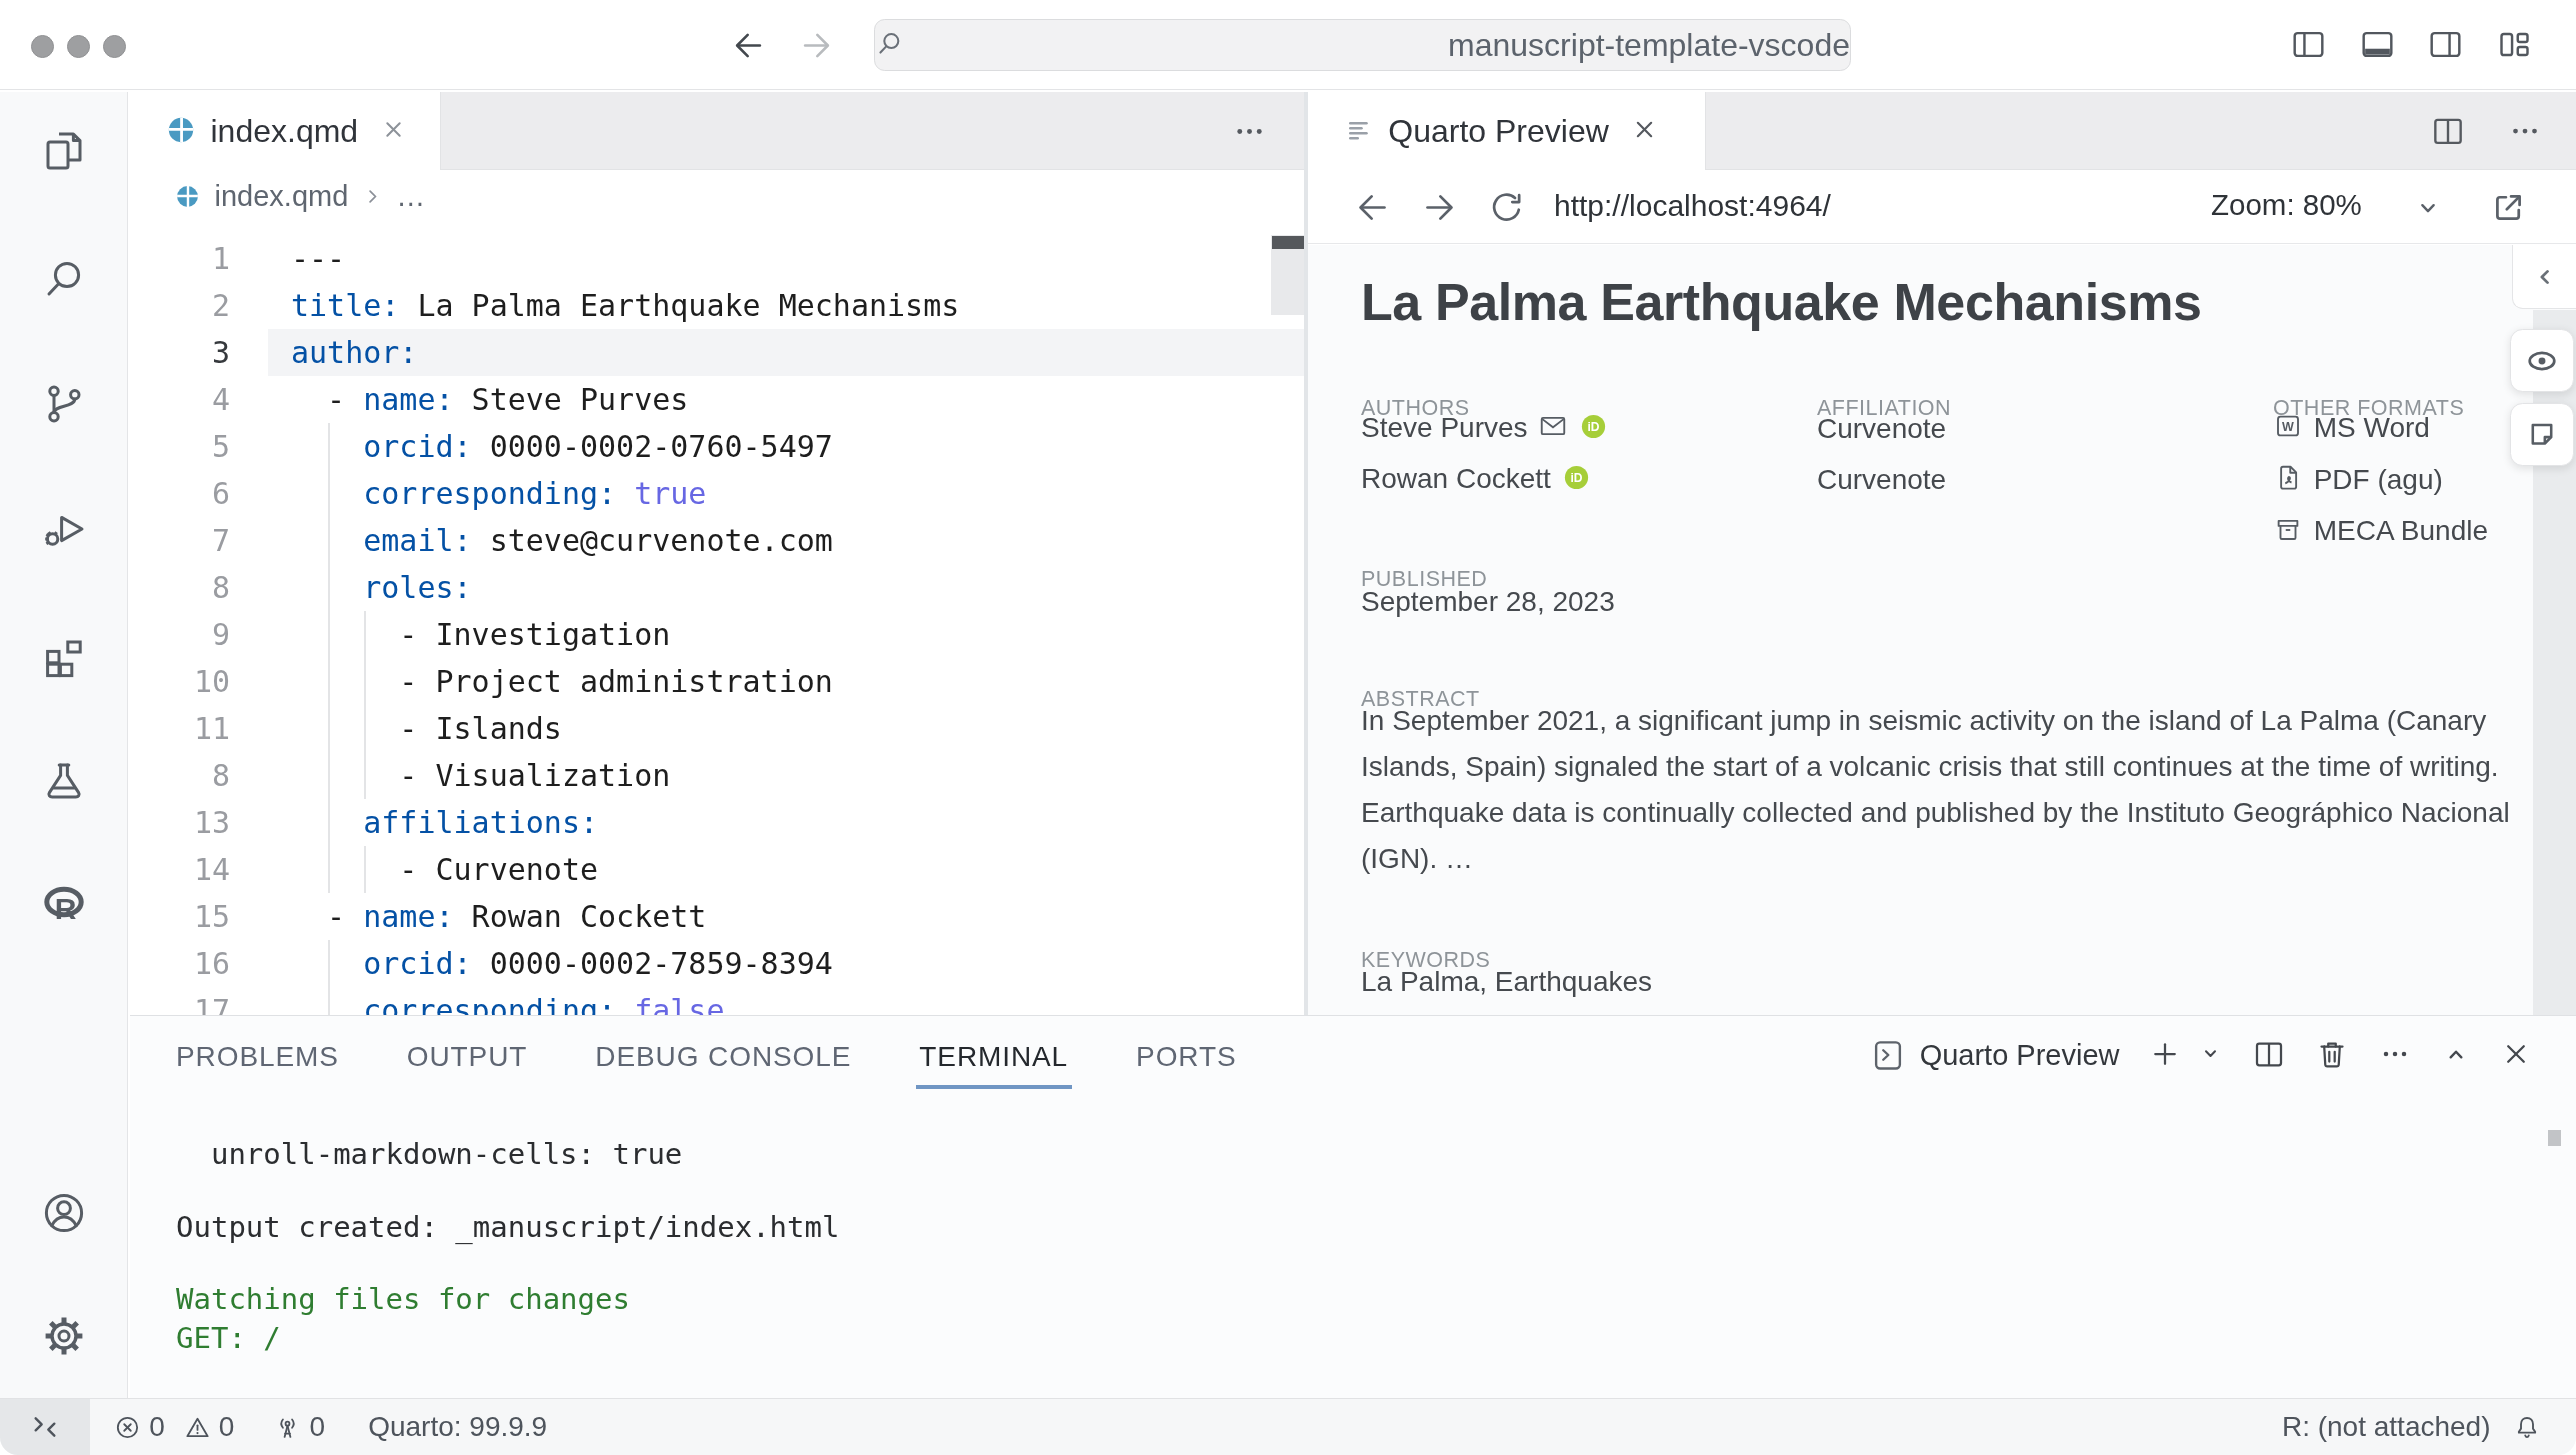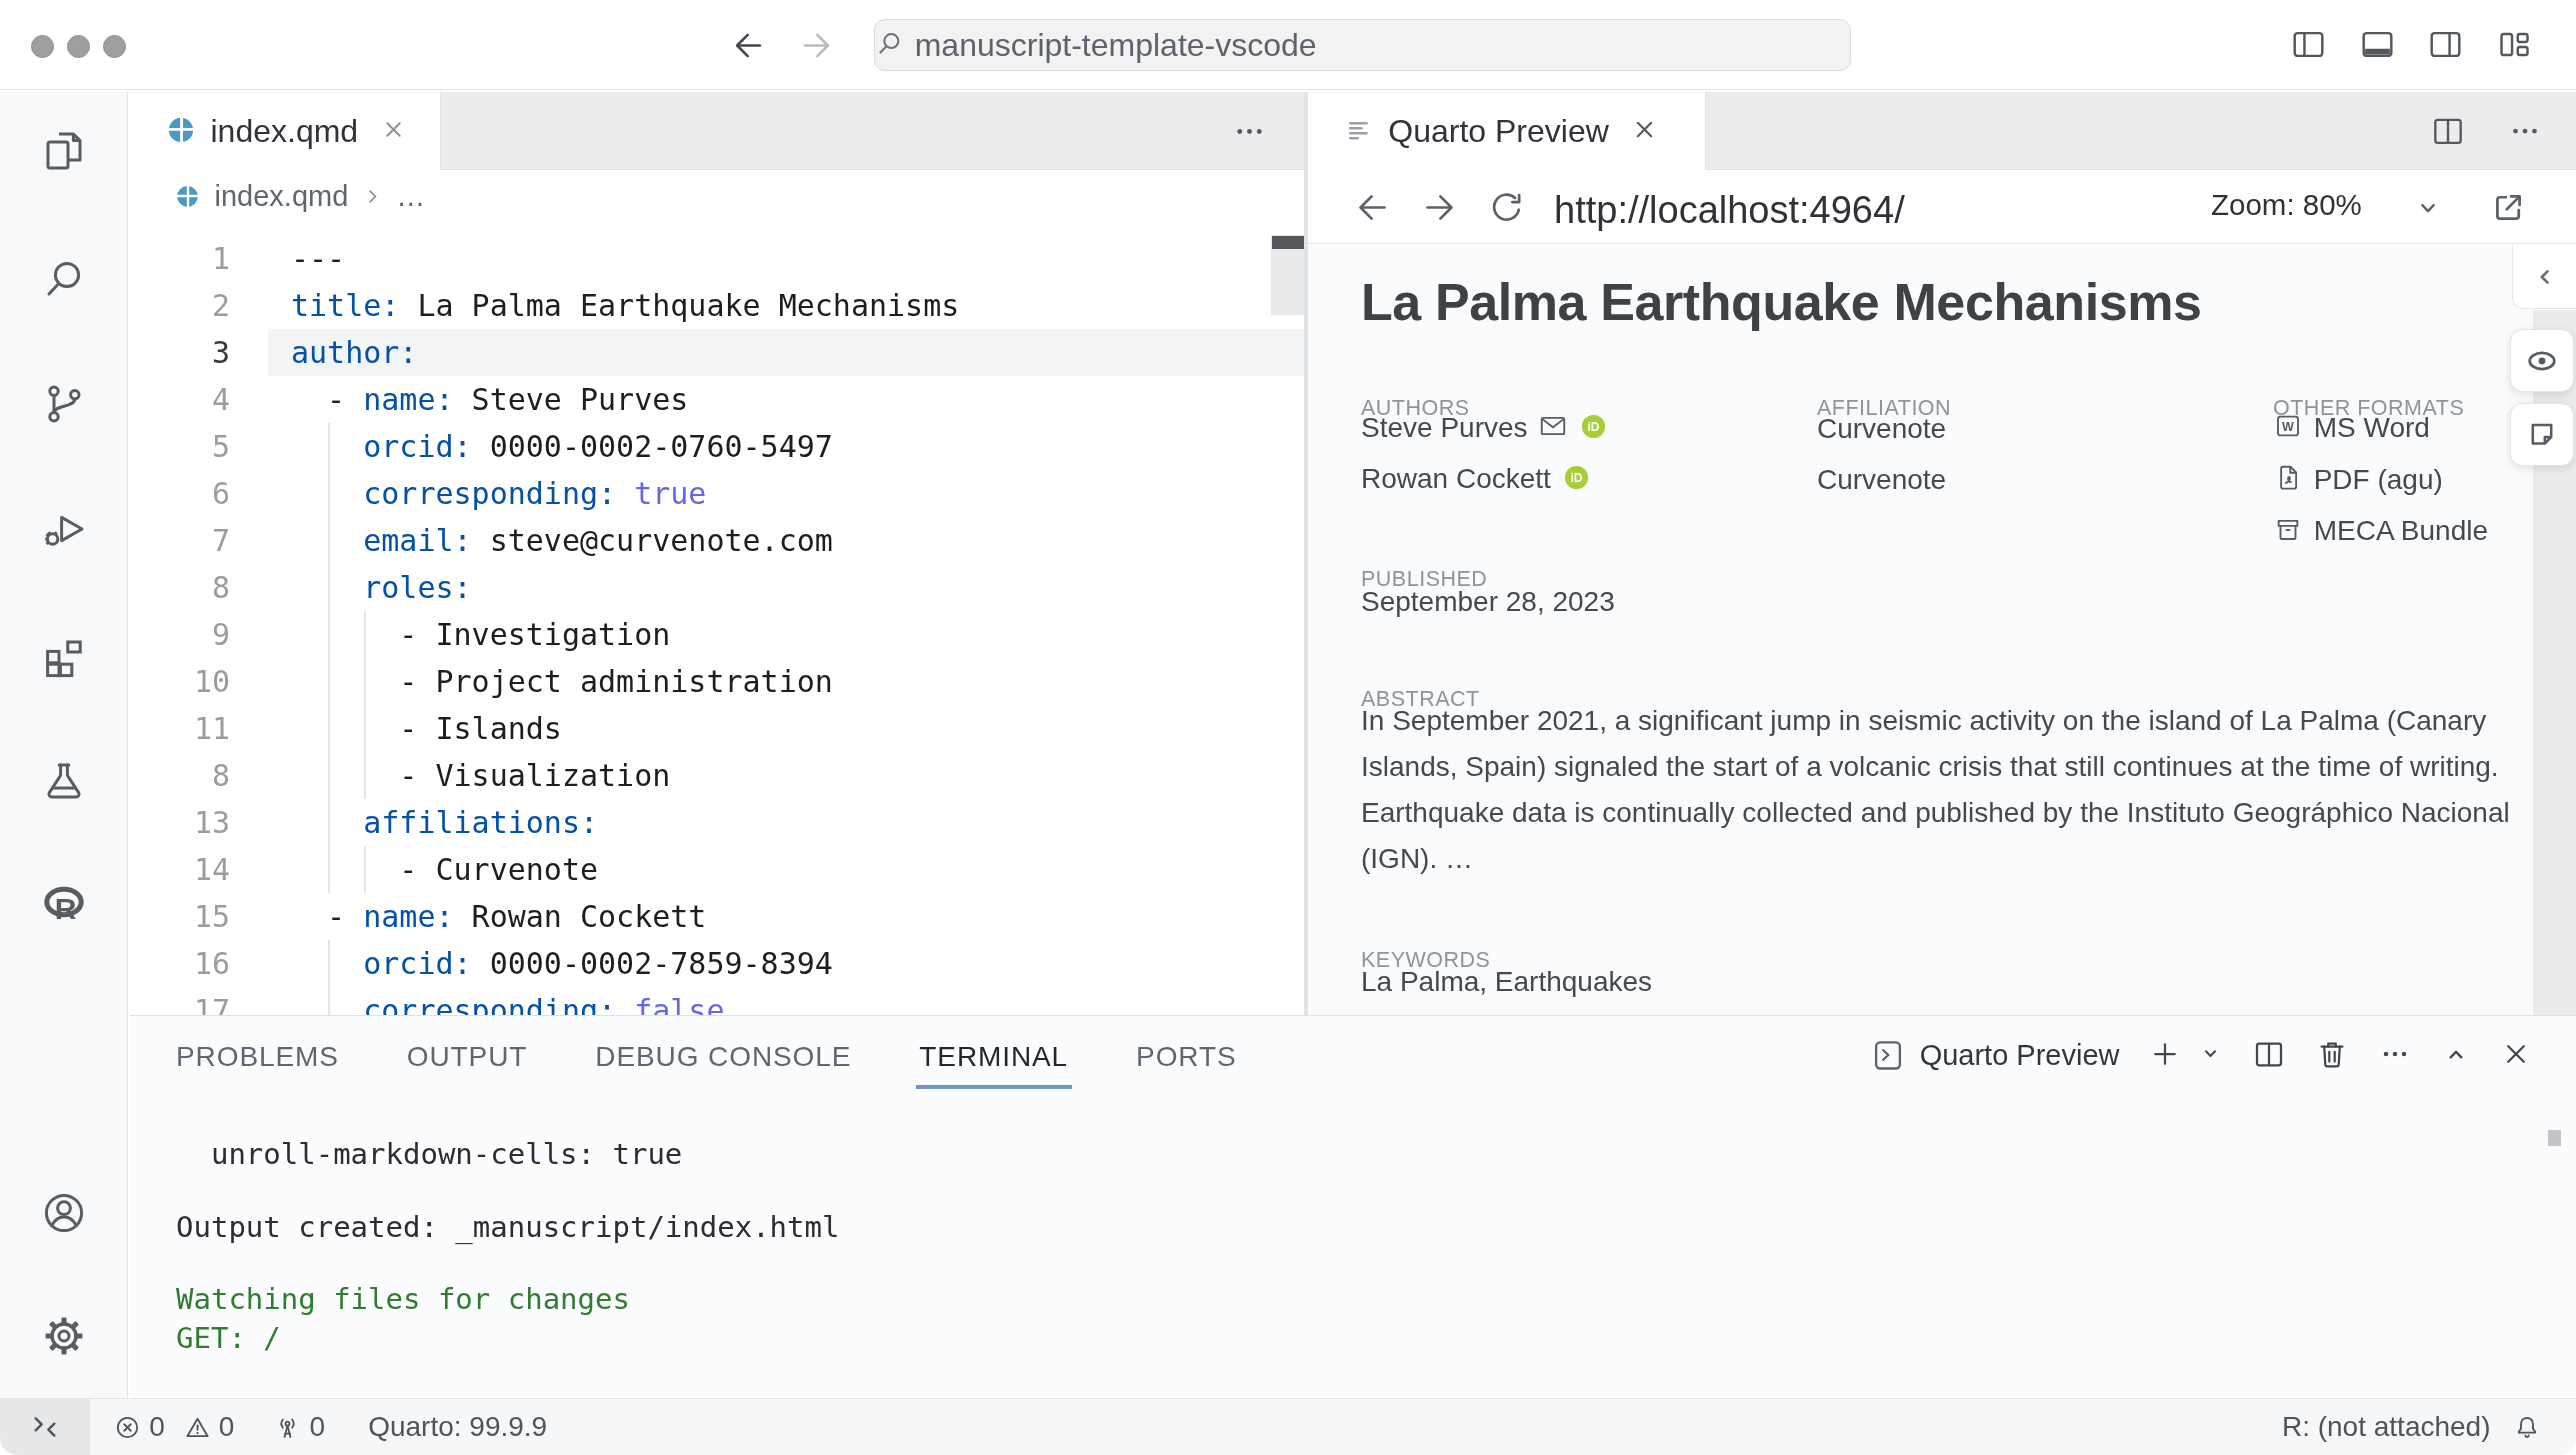--- a/index.html
+++ b/index.html
@@ -6,21 +6,21 @@
   html,body { width:2576px; height:1455px; overflow:hidden; background:#fff;
               font-family:"Liberation Sans", sans-serif; }
   .abs { position:absolute; }
   .window { position:absolute; inset:0; background:#fff; border-radius:18px; overflow:hidden; }
 
   
   .titlebar { left:0; top:0; width:2576px; height:90px; background:#fff; border-bottom:1.8px solid #e3e4e6; }
   .tl { width:23px; height:23px; border-radius:50%; background:#9e9fa1; border:0.9px solid #909193; top:35px; }
   .navbtn svg { display:block; }
   .searchbox { left:874px; top:19px; width:977px; height:52px; background:#f2f2f3;
-               border:1.8px solid #dbdcde; border-radius:10.7px; display:flex; align-items:center; justify-content:flex-start; gap:10.7px; }
+               border:1.8px solid #dbdcde; border-radius:10.7px; display:flex; align-items:center; justify-content:space-between; gap:10.7px; }
   .searchbox .stext { font-size:32px; color:#5c636c; }
   .wicons { top:25px; display:flex; gap:29.5px; }
 
   
   .activitybar { left:0; top:92px; width:128px; height:1306px; background:#f8f9fa; border-right:1.8px solid #e4e5e7; }
   .act { position:absolute; left:40px; width:48px; height:48px; display:flex; align-items:center; justify-content:center; }
 
   
   .tabstrip { left:130px; top:92px; width:1174px; height:78px; background:#ececee; border-bottom:0.9px solid #e2e3e5; }
   .tab-active { position:absolute; left:0; top:0; height:78px; background:#fff; border-right:1.8px solid #e2e3e5;
@@ -36,21 +36,21 @@
   .code-row.active .lt { background:#f3f4f6; box-shadow:-23px 0 0 #f3f4f6; }
   .guide { position:absolute; top:0; bottom:0; width:1.8px; background:#e3e4e6; }
   .tk-key { color:#0451a5; } .tk-pln { color:#1e1e1e; } .tk-bool { color:#6767e3; }
   .sash-v { left:1304px; top:92px; width:3.6px; height:923px; background:#e2e5e8; }
   .ed-scrolltrack { left:1271px; top:235px; width:35px; height:80px; background:#e8e9eb; }
   .ed-scrollthumb { left:1272px; top:236px; width:33px; height:12.5px; background:#55585c; }
 
   
   .pv-tabstrip { left:1308px; top:92px; width:1268px; height:78px; background:#ececee; border-bottom:0.9px solid #e2e3e5; }
   .pv-urlbar { left:1308px; top:171px; width:1268px; height:73px; background:#fff; border-bottom:1.8px solid #e7e8ea; }
-  .pv-url { font-size:38px; color:#2f3338; }
+  .pv-url { font-size:30px; color:#2f3338; }
   .pv-zoom { font-size:29.5px; color:#2f3338; }
   .pv-content { left:1308px; top:245px; width:1268px; height:770px; background:#fafbfc; overflow:hidden; }
   .pv-title { font-size:52px; font-weight:700; color:#3e4247; letter-spacing:-0.4px; }
   .pv-label { font-size:21.5px; color:#8e9499; letter-spacing:0.5px;margin-top:23px; }
   .pv-text { font-size:28px; color:#45494e; }
   .pv-row { display:flex; align-items:center; gap:10.7px; }
   .pv-abstract { width:1173px; line-height:46px; }
   .pv-track { left:2533px; top:310px; width:43px; height:705px; background:#e9ebed; }
   .pv-chevbox { left:2512px; top:245px; width:64px; height:64px; background:#fff; border-left:1.8px solid #e4e5e7;
                 border-bottom:1.8px solid #e4e5e7; border-radius:0 0 0 10.7px; display:flex; align-items:center; justify-content:center; }

